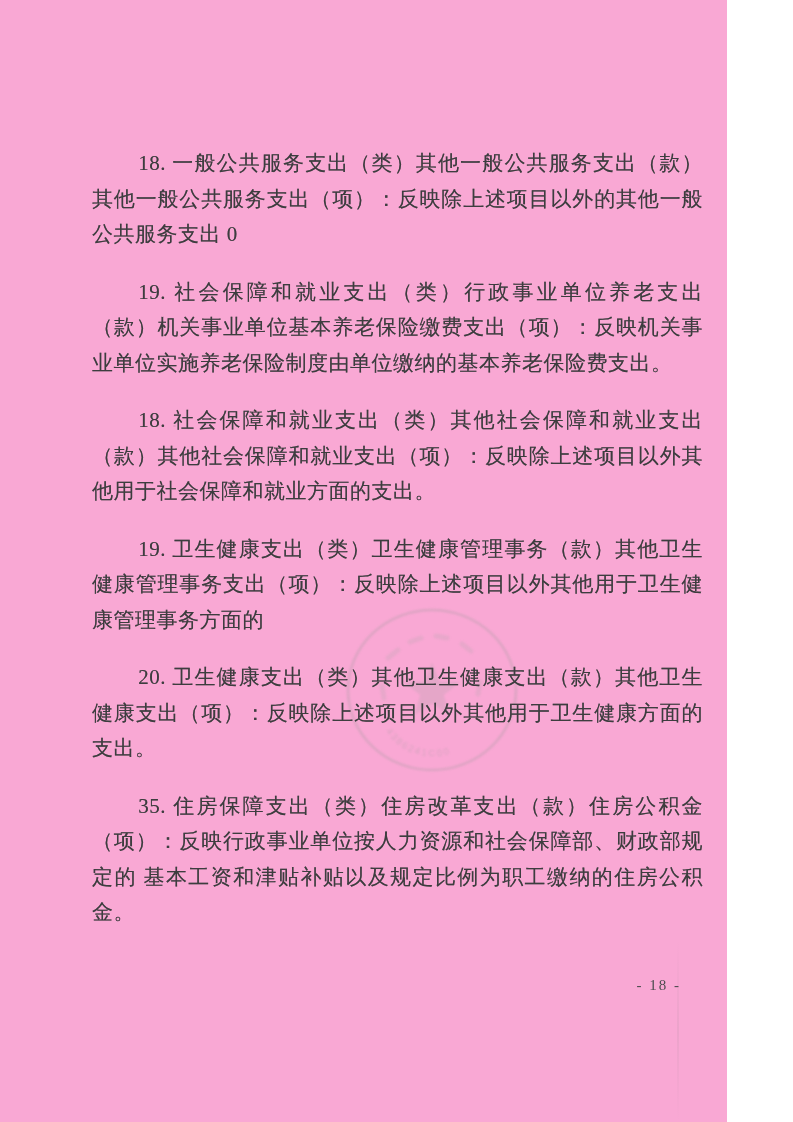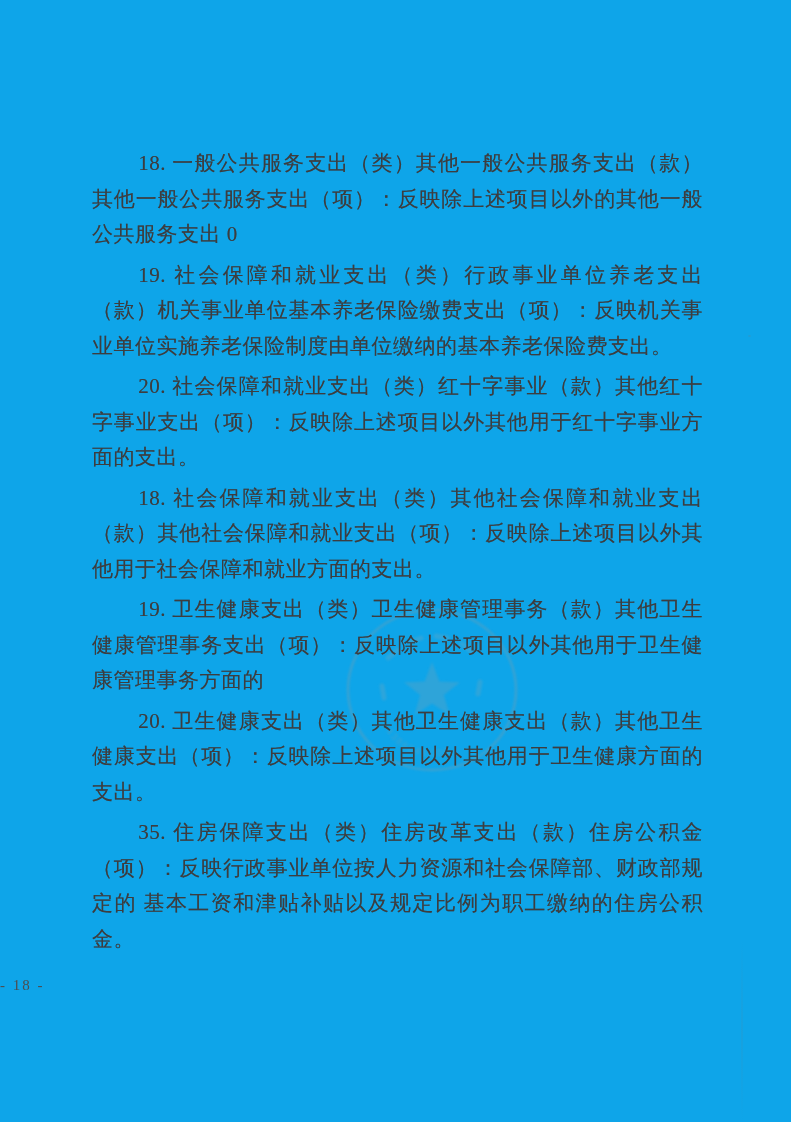--- a/index.html
+++ b/index.html
@@ -2,23 +2,23 @@
 <html><head>
 <meta charset="utf-8">
 <style>
   html, body {
     margin: 0;
     padding: 0;
     background: #ffffff;
   }
   .page {
     position: relative;
-    width: 791px;
+    width: 727px;
     height: 1122px;
-    background: #0ea5e9;
+    background: #f9a8d4;
     overflow: hidden;
     font-family: "Liberation Serif", "DejaVu Serif", serif;
     text-decoration: underline;
   }
   
   .scan-edge-right {
     position: absolute;
     top: 940px;
     right: 48px;
     width: 2px;
@@ -46,40 +46,40 @@
     font-size: 21px;
     line-height: 35.5px;
     letter-spacing: 0.5px;
     color: #3d3d3f;
     text-align: justify;
     text-indent: 2.2em;
     word-break: break-all;
     text-shadow: 0 0 0.4px rgba(60,60,62,0.55); 
   }
   .para + .para {
-    margin-top: 5px;
+    margin-top: 22px;
   }
   
   .stamp {
     position: absolute;
     left: 344px;
     top: 606px;
     width: 176px;
     height: 168px;
     z-index: 1;
     opacity: 0.55;
     filter: blur(0.7px);
     pointer-events: none;
   }
   .page-number {
     position: absolute;
     top: 977px;
     left: 0;
     right: 46px;
-    text-align: left;
+    text-align: right;
     font-size: 15px;
     letter-spacing: 2px;
     color: #4d4d4f;
     z-index: 2;
   }
 </style>
 </head>
 <body>
 
 <div class="page">
@@ -107,21 +107,20 @@
         <text font-family="Liberation Sans, sans-serif" font-size="9.5" fill="#9b9b9b" fill-opacity="0.65" letter-spacing="2">
           <textPath href="#digitArc" startOffset="8">4386241C00</textPath>
         </text>
       </g>
     </svg>
   </div>
 
   <div class="content">
     <p class="para">18. 一般公共服务支出（类）其他一般公共服务支出（款）其他一般公共服务支出（项）：反映除上述项目以外的其他一般公共服务支出 0</p>
     <p class="para">19. 社会保障和就业支出（类）行政事业单位养老支出（款）机关事业单位基本养老保险缴费支出（项）：反映机关事业单位实施养老保险制度由单位缴纳的基本养老保险费支出。</p>
-    <p class="para">20. 社会保障和就业支出（类）红十字事业（款）其他红十字事业支出（项）：反映除上述项目以外其他用于红十字事业方面的支出。</p>
     <p class="para">18. 社会保障和就业支出（类）其他社会保障和就业支出（款）其他社会保障和就业支出（项）：反映除上述项目以外其他用于社会保障和就业方面的支出。</p>
     <p class="para">19. 卫生健康支出（类）卫生健康管理事务（款）其他卫生健康管理事务支出（项）：反映除上述项目以外其他用于卫生健康管理事务方面的</p>
     <p class="para">20. 卫生健康支出（类）其他卫生健康支出（款）其他卫生健康支出（项）：反映除上述项目以外其他用于卫生健康方面的支出。</p>
     <p class="para">35. 住房保障支出（类）住房改革支出（款）住房公积金（项）：反映行政事业单位按人力资源和社会保障部、财政部规定的 基本工资和津贴补贴以及规定比例为职工缴纳的住房公积金。</p>
   </div>
 
   <div class="page-number">- 18 -</div>
 
   <div class="scan-edge-right"></div>
   <div class="scan-speck" style="left:173px; top:425px;"></div>

